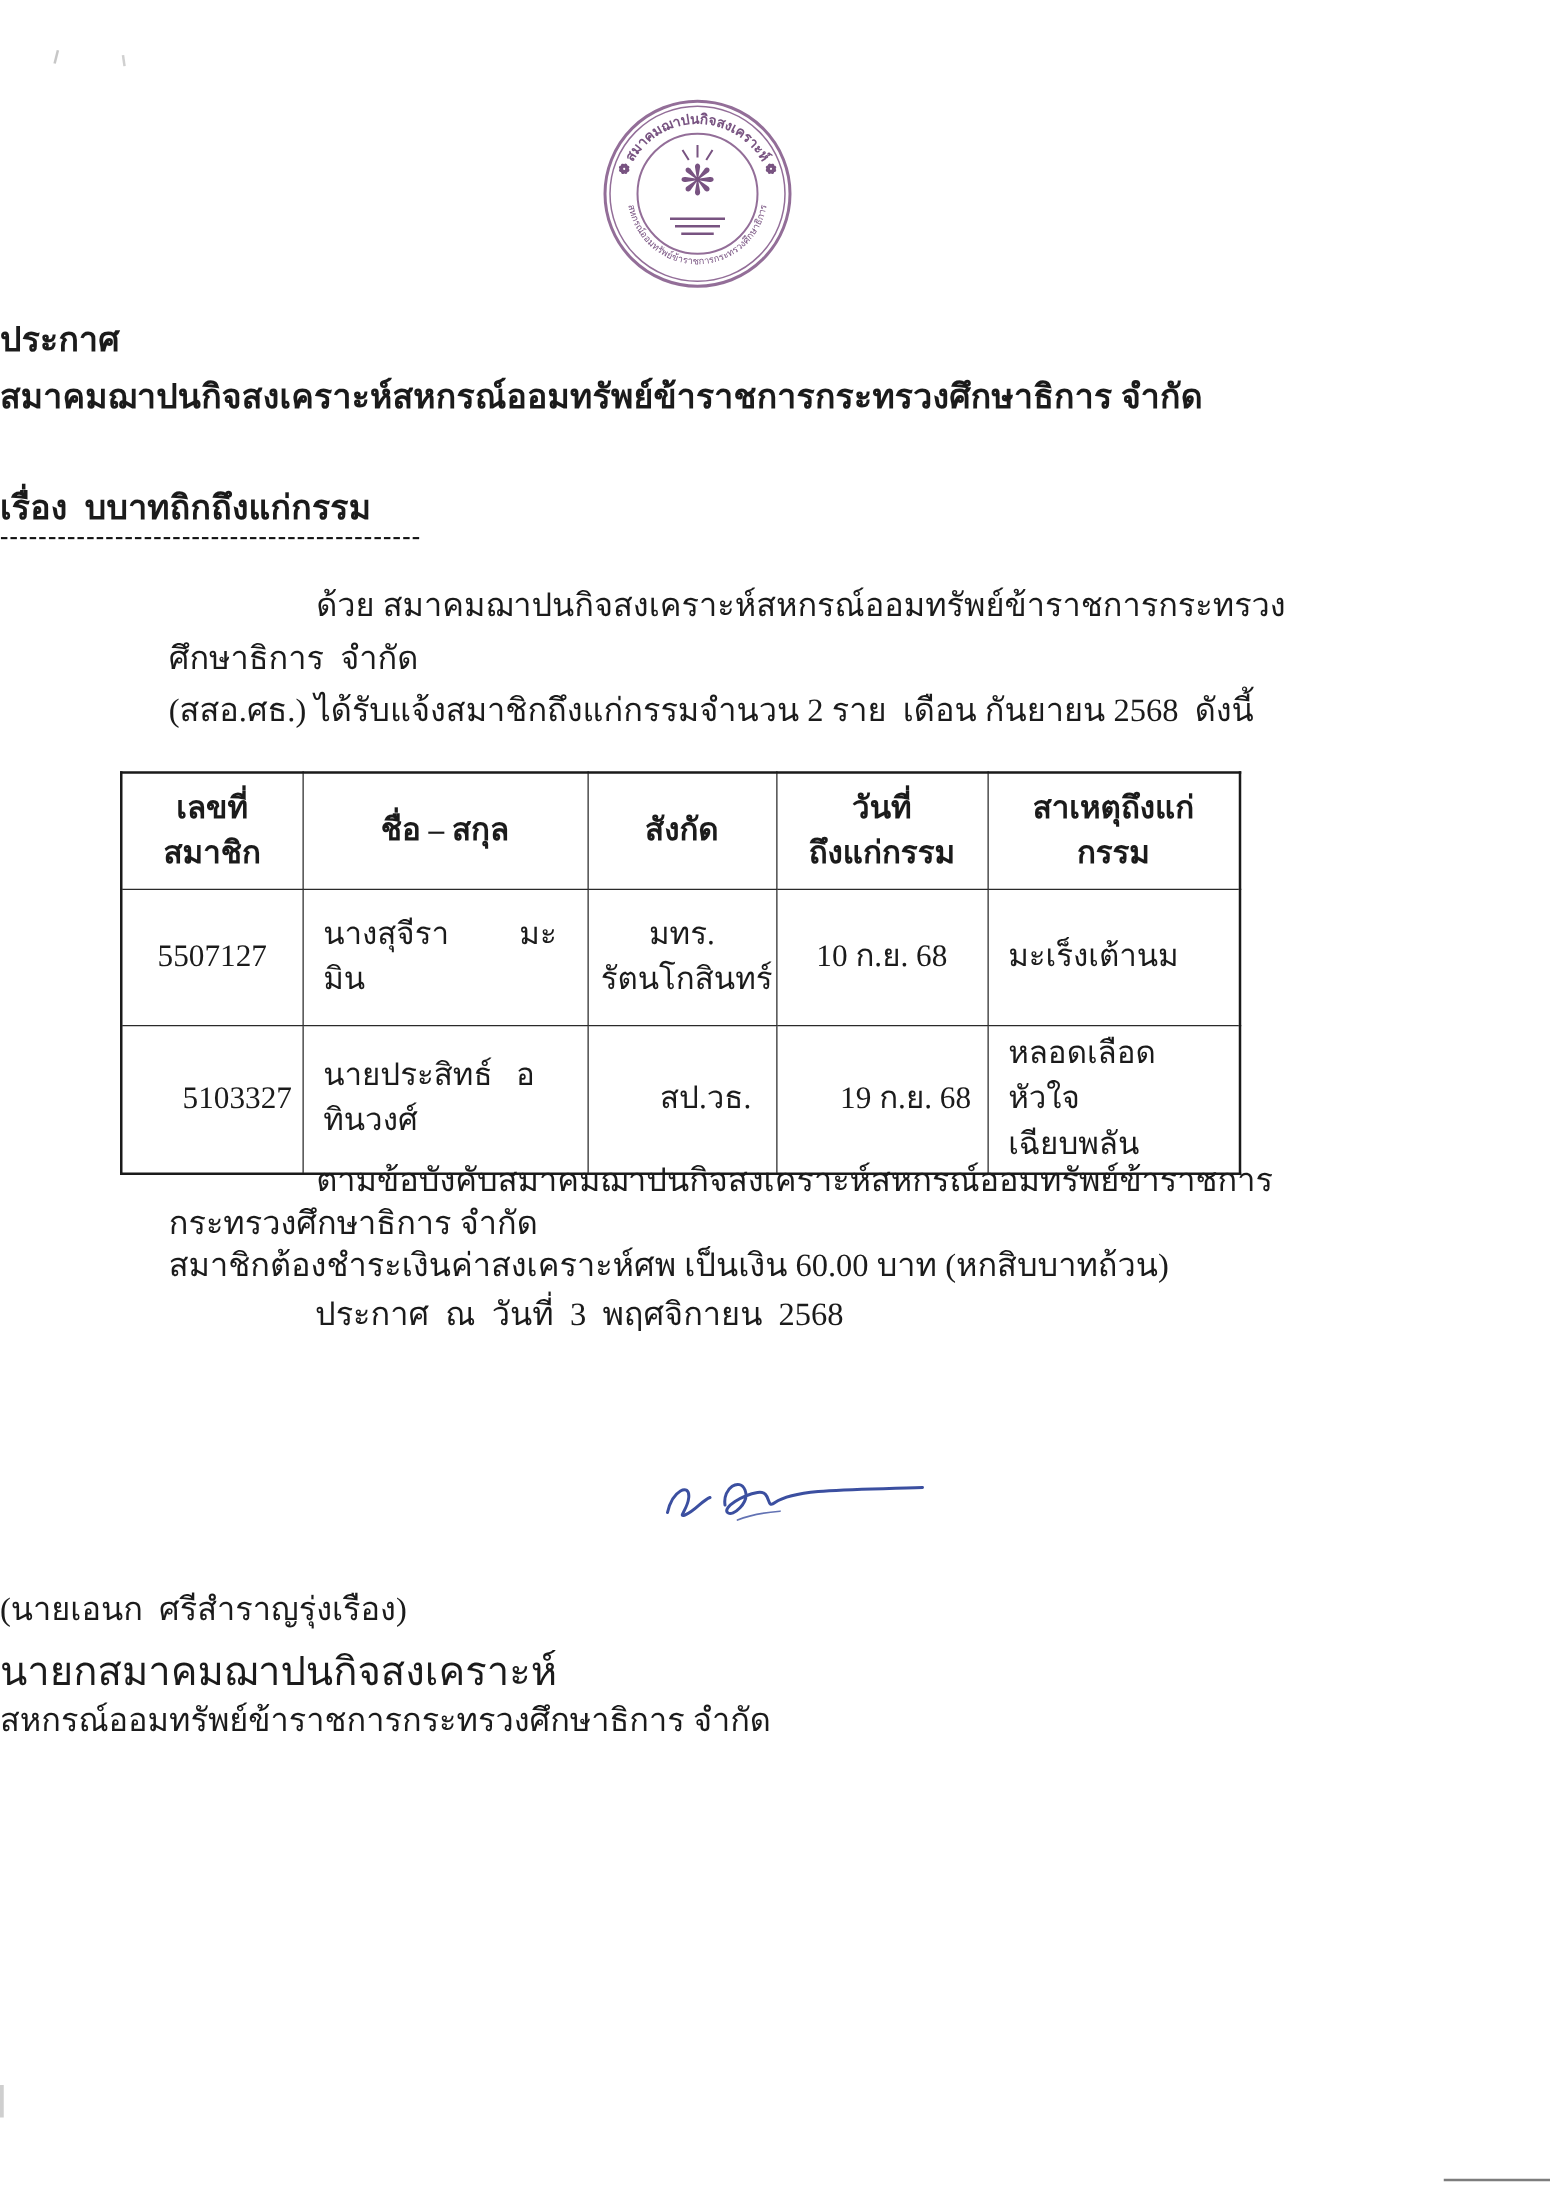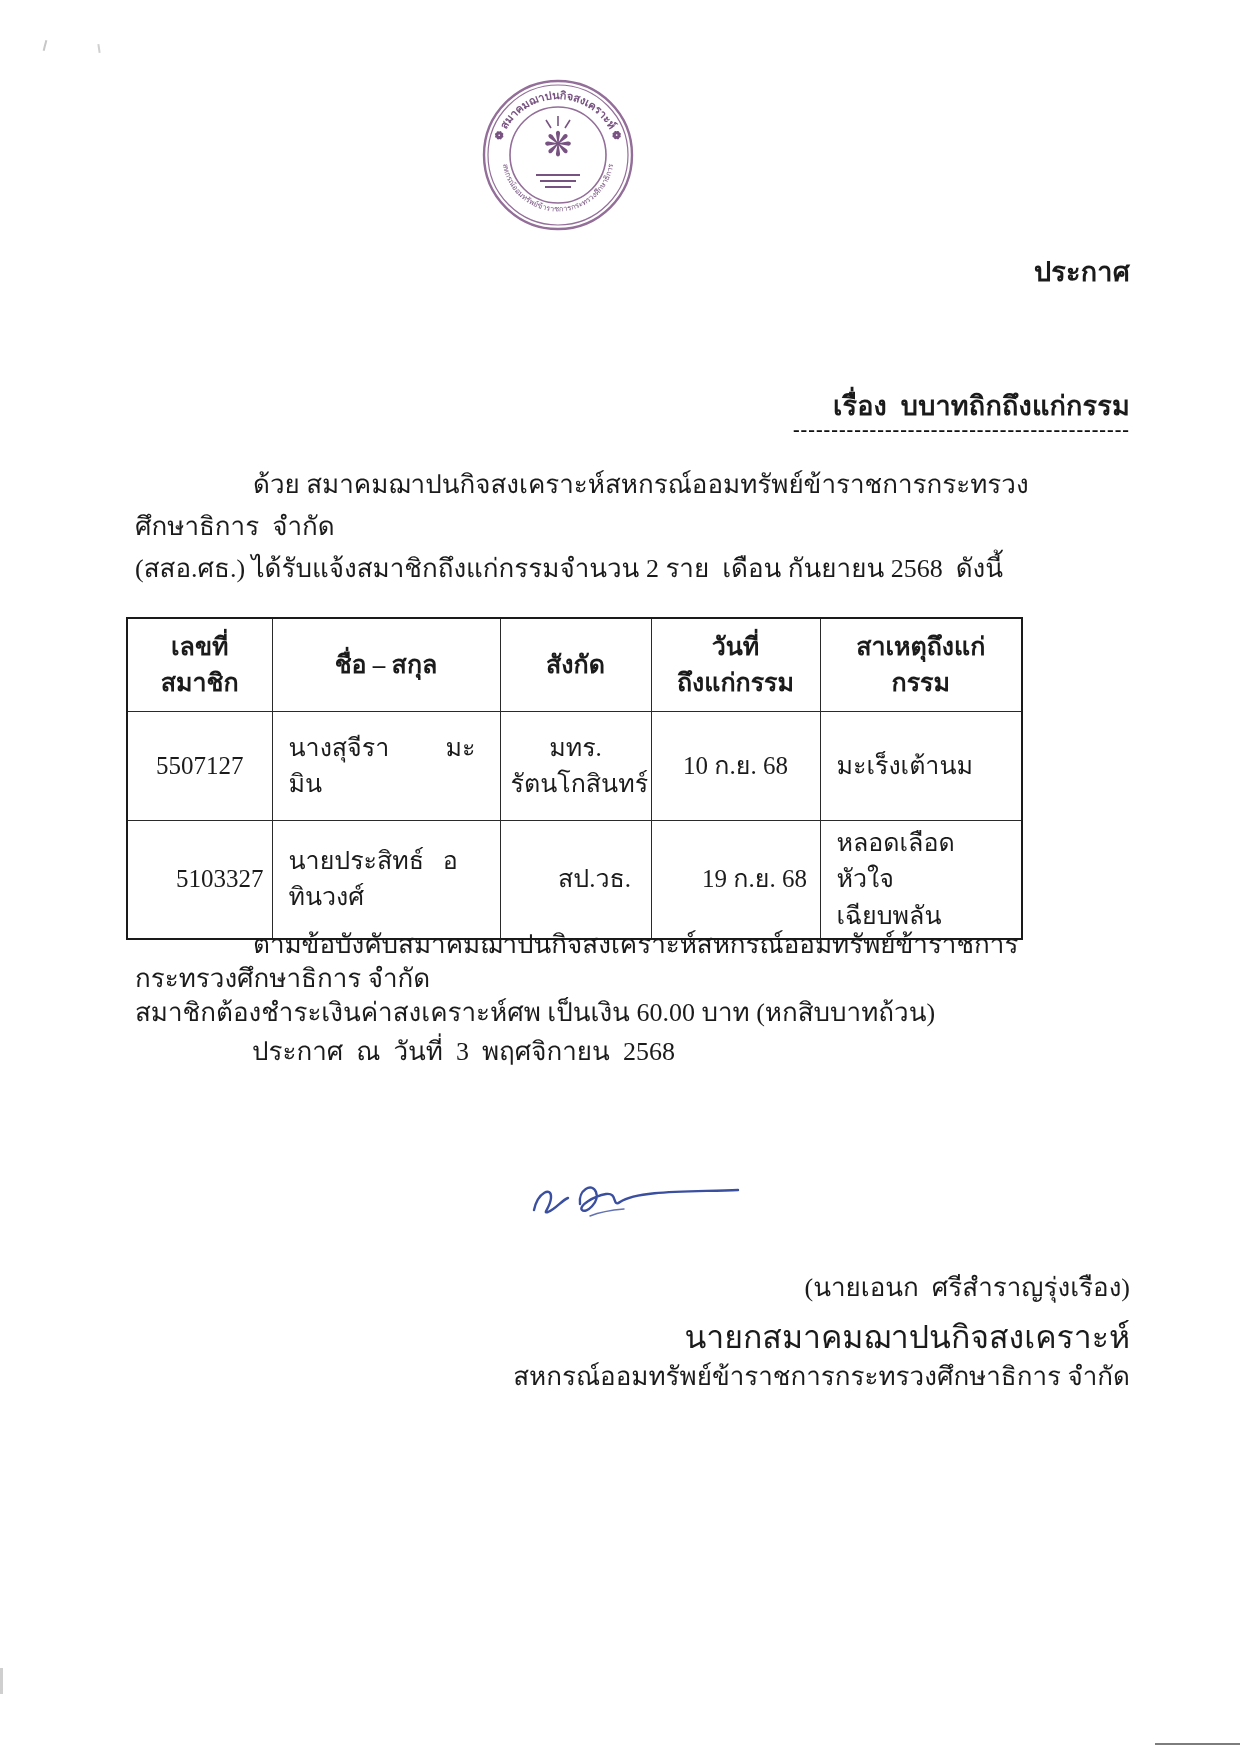--- a/index.html
+++ b/index.html
@@ -2,21 +2,21 @@
 <html><head>
 <meta charset="utf-8">
 <style>
   html,body{margin:0;padding:0;background:#e8e8e8;}
   .page{
     position:relative;width:1240px;height:1753px;margin:0 auto;
     background:#ffffff;overflow:hidden;
     font-family:"Liberation Serif", serif;color:#1b1b1b;
   }
   .abs{position:absolute;}
-  .c{position:absolute;left:0;width:1130px;text-align:right;}
+  .c{position:absolute;left:0;width:1130px;text-align:left;}
   .pre{white-space:pre-wrap;}
   .title-line{font-size:27px;font-weight:bold;letter-spacing:.2px;}
   .divider{font-size:20px;font-weight:bold;letter-spacing:1px;color:#111;}
   .body-par{font-size:26px;line-height:42px;white-space:pre-wrap;text-indent:118px;}
   .reg-par{font-size:26px;line-height:34px;white-space:pre-wrap;text-indent:118px;}
   .date-line{font-size:26px;white-space:pre-wrap;}
 
   
   table.members{
     border-collapse:collapse;table-layout:fixed;
@@ -69,27 +69,28 @@
     </text>
     <text font-size="7.5" fill="#6d4577">
       <textPath href="#arcBot" startOffset="50%" text-anchor="middle">สหกรณ์ออมทรัพย์ข้าราชการกระทรวงศึกษาธิการ</textPath>
     </text>
     <text x="77" y="78" text-anchor="middle" font-size="34" fill="#6d4577">❋</text>
     <path d="M 55,97 L 99,97 M 59,103 L 95,103 M 64,109 L 90,109" stroke="#6d4577" stroke-width="2" fill="none"></path>
     <path d="M 77,38 L 77,48 M 65,42 L 70,50 M 89,42 L 84,50" stroke="#6d4577" stroke-width="1.6" fill="none"></path>
   </svg>
 
   <div class="c title-line" style="top:250px">ประกาศ</div>
+  <div class="c title-line" style="top:295px">สมาคมฌาปนกิจสงเคราะห์สหกรณ์ออมทรัพย์ข้าราชการกระทรวงศึกษาธิการ จำกัด</div>
   <div class="c title-line pre" style="top:384px">เรื่อง  บบาทถิกถึงแก่กรรม</div>
   <div class="c divider" style="top:418px">--------------------------------------------</div>
 
   <div class="abs body-par" style="top:464px;left:135px;width:905px">ด้วย สมาคมฌาปนกิจสงเคราะห์สหกรณ์ออมทรัพย์ข้าราชการกระทรวงศึกษาธิการ  จำกัด
 (สสอ.ศธ.) ได้รับแจ้งสมาชิกถึงแก่กรรมจำนวน 2 ราย  เดือน กันยายน 2568  ดังนี้</div>
 
-  <table class="members abs" style="top:617px;left:126px">
+  <table class="members abs" style="top:617px;left:96px">
     <colgroup>
       <col style="width:145px">
         <col style="width:228px">
         <col style="width:151px">
       <col style="width:169px">
         <col style="width:202px">
     </colgroup>
     <thead>
       <tr>
         <th>เลขที่สมาชิก</th>

